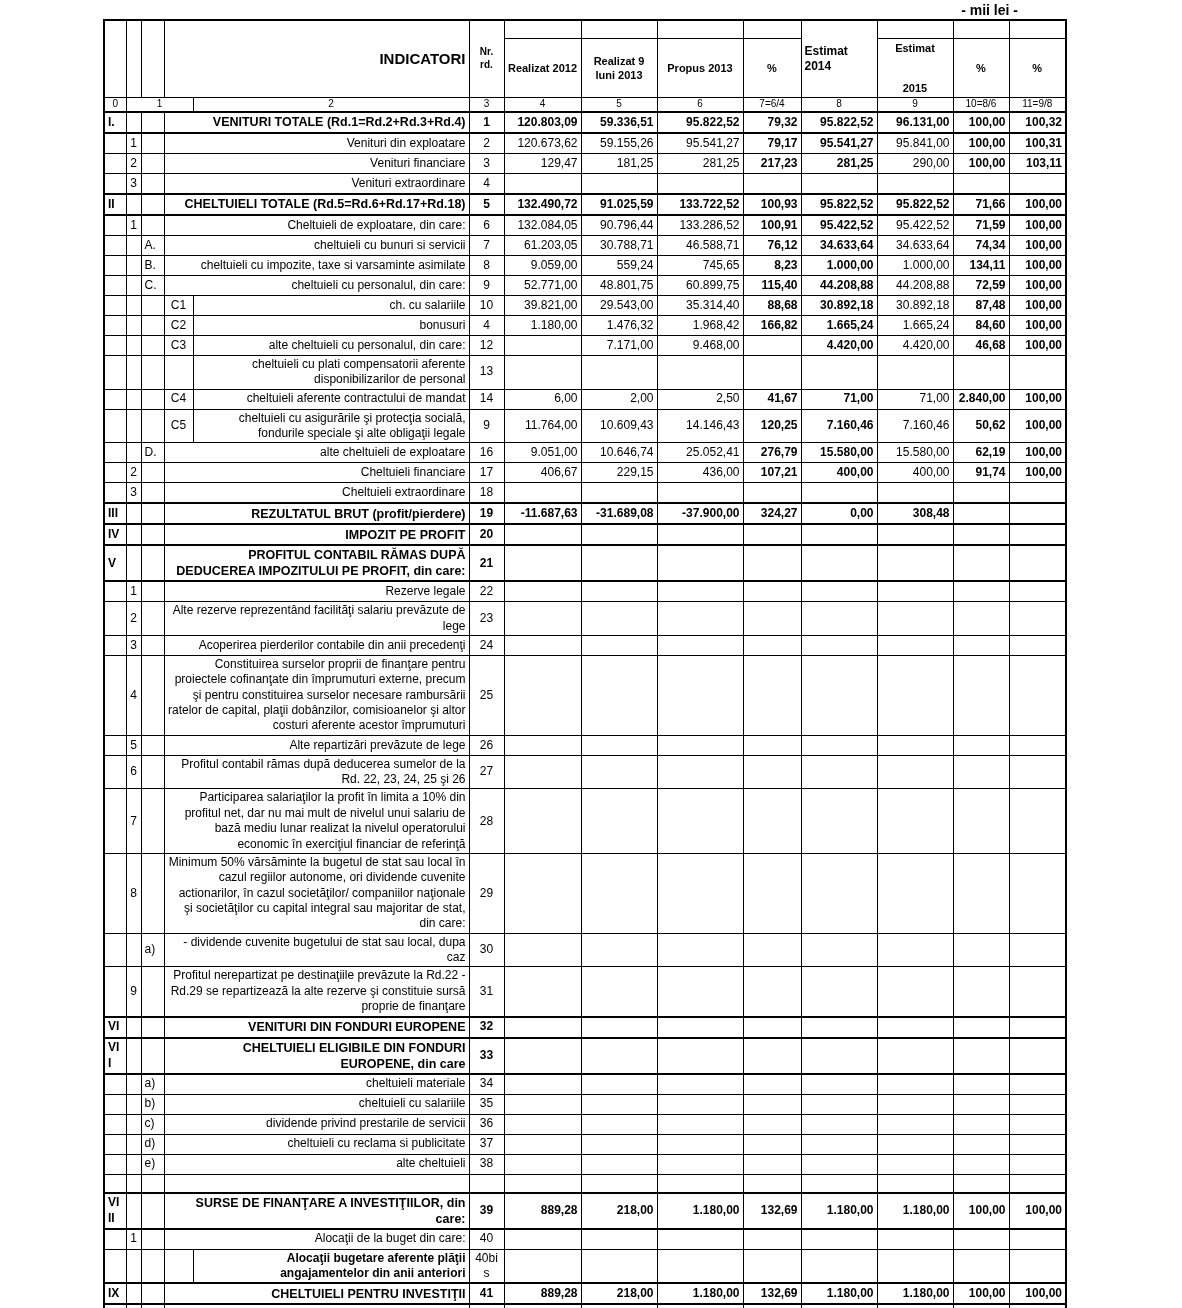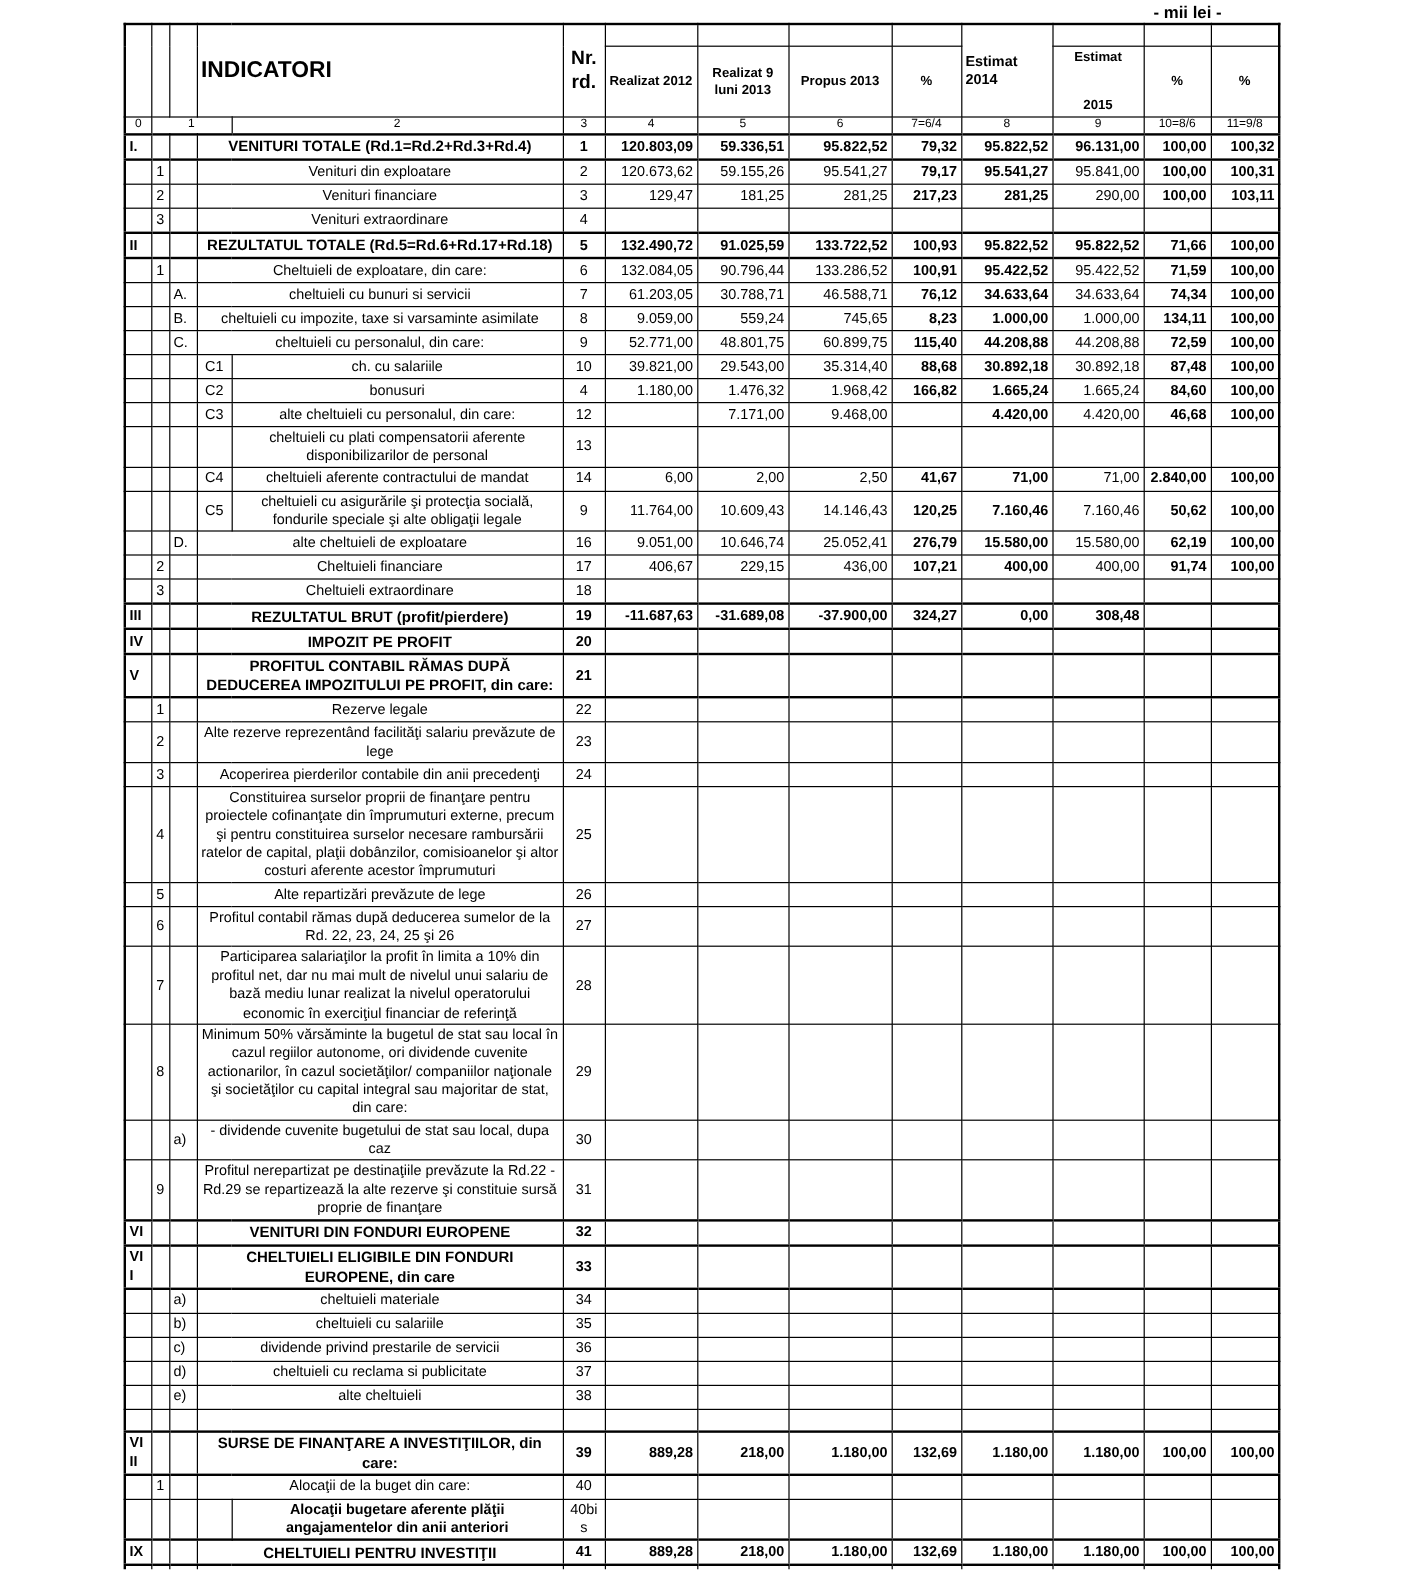--- a/index.html
+++ b/index.html
@@ -14,29 +14,29 @@
   col.c0{width:22px}col.c1{width:15px}col.c2{width:23px}col.c3{width:29px}
   col.ctext{width:276px}col.crd{width:35px}
   col.v4{width:77px}col.v5{width:76px}col.v6{width:86px}col.v7{width:58px}
   col.v8{width:76px}col.v9{width:76px}col.v10{width:56px}col.v11{width:57px}
   
   table.budget{border:2px solid #000;}
   td.thickL{border-left:2px solid #000;}
   
   tr.hA td{height:15px;}
   tr.hB td{height:56px;text-align:center;font-weight:bold;font-size:11px;vertical-align:middle;}
-  td.hInd{text-align:left;font-weight:bold;font-size:19px;vertical-align:middle;}
-  td.hRd{text-align:center;font-weight:bold;font-size:16px;vertical-align:middle;}
+  td.hInd{text-align:right;font-weight:bold;font-size:15px;vertical-align:middle;}
+  td.hRd{text-align:center;font-weight:bold;font-size:10px;vertical-align:middle;}
   td.hE15{text-align:center;font-weight:bold;font-size:12.5px;vertical-align:top;padding-top:14px;}
   td.hE15 .gap{height:26px;}
   tr.hN td{height:12px;font-size:10px;text-align:center;padding:0 1px;border-bottom:2px solid #000;}
   
   td.cc{text-align:center;}
   td.cl{text-align:left;padding-left:2px;}
-  td.ind{text-align:center;padding-left:4px;}
+  td.ind{text-align:right;padding-left:4px;}
   td.rd{text-align:center;}
   td.n{text-align:right;padding-right:4px;white-space:nowrap;}
   td.b{font-weight:bold;}
   tr.total td{font-weight:bold;border-top:2px solid #000;border-bottom:2px solid #000;}
   tr.total td.ind{font-size:12.5px;}
   tr.spacer td{height:10px;padding:0;}
   td.bis{padding-left:18px;font-weight:bold;}
   tr.r td{height:17px;}
 </style>
 </head>
@@ -164,21 +164,21 @@
           <td class="n b"></td>
           <td class="n b thickL"></td>
           <td class="n"></td>
           <td class="n b"></td>
           <td class="n b"></td>
         </tr>
         <tr class="r total">
           <td class="cl">II</td>
           <td class="cc"></td>
           <td class="cl"></td>
-          <td class="ind" colspan="2">REZULTATUL TOTALE  (Rd.5=Rd.6+Rd.17+Rd.18)</td>
+          <td class="ind" colspan="2">CHELTUIELI TOTALE  (Rd.5=Rd.6+Rd.17+Rd.18)</td>
           <td class="rd">5</td>
           <td class="n thickL">132.490,72</td>
           <td class="n">91.025,59</td>
           <td class="n">133.722,52</td>
           <td class="n b">100,93</td>
           <td class="n b thickL">95.822,52</td>
           <td class="n">95.822,52</td>
           <td class="n b">71,66</td>
           <td class="n b">100,00</td>
         </tr>

